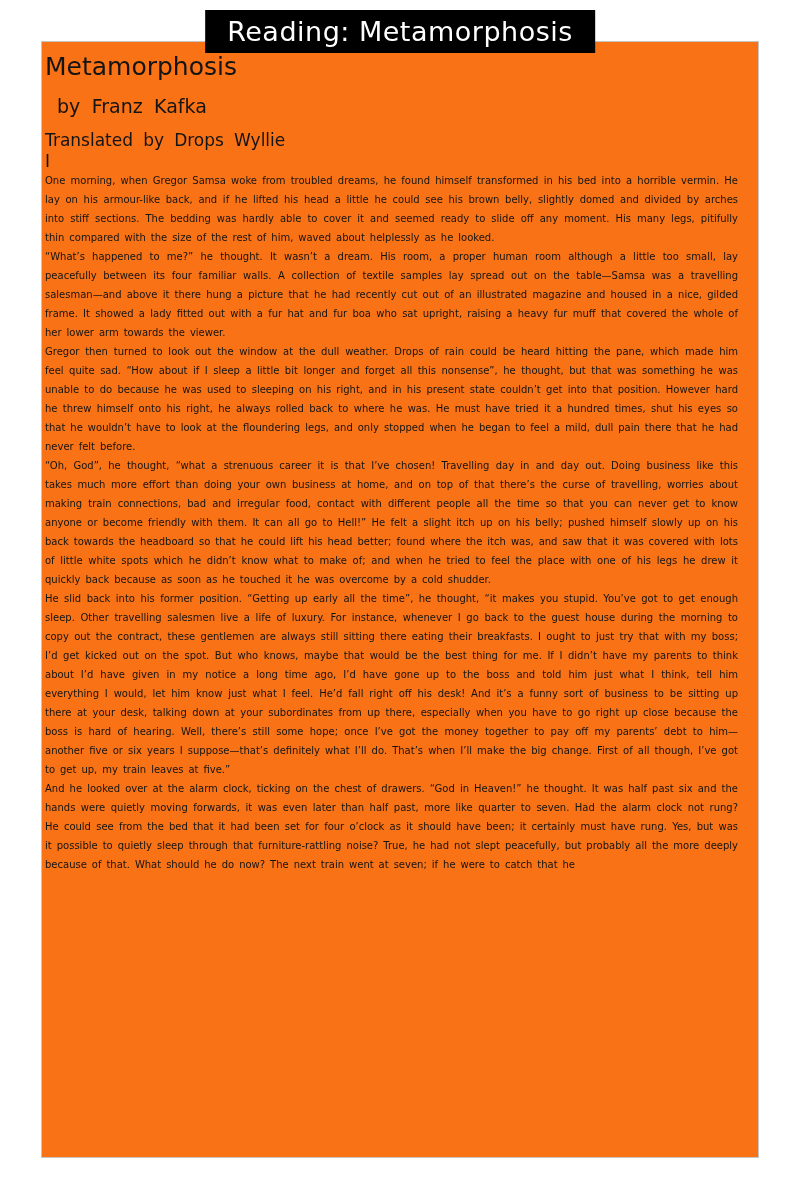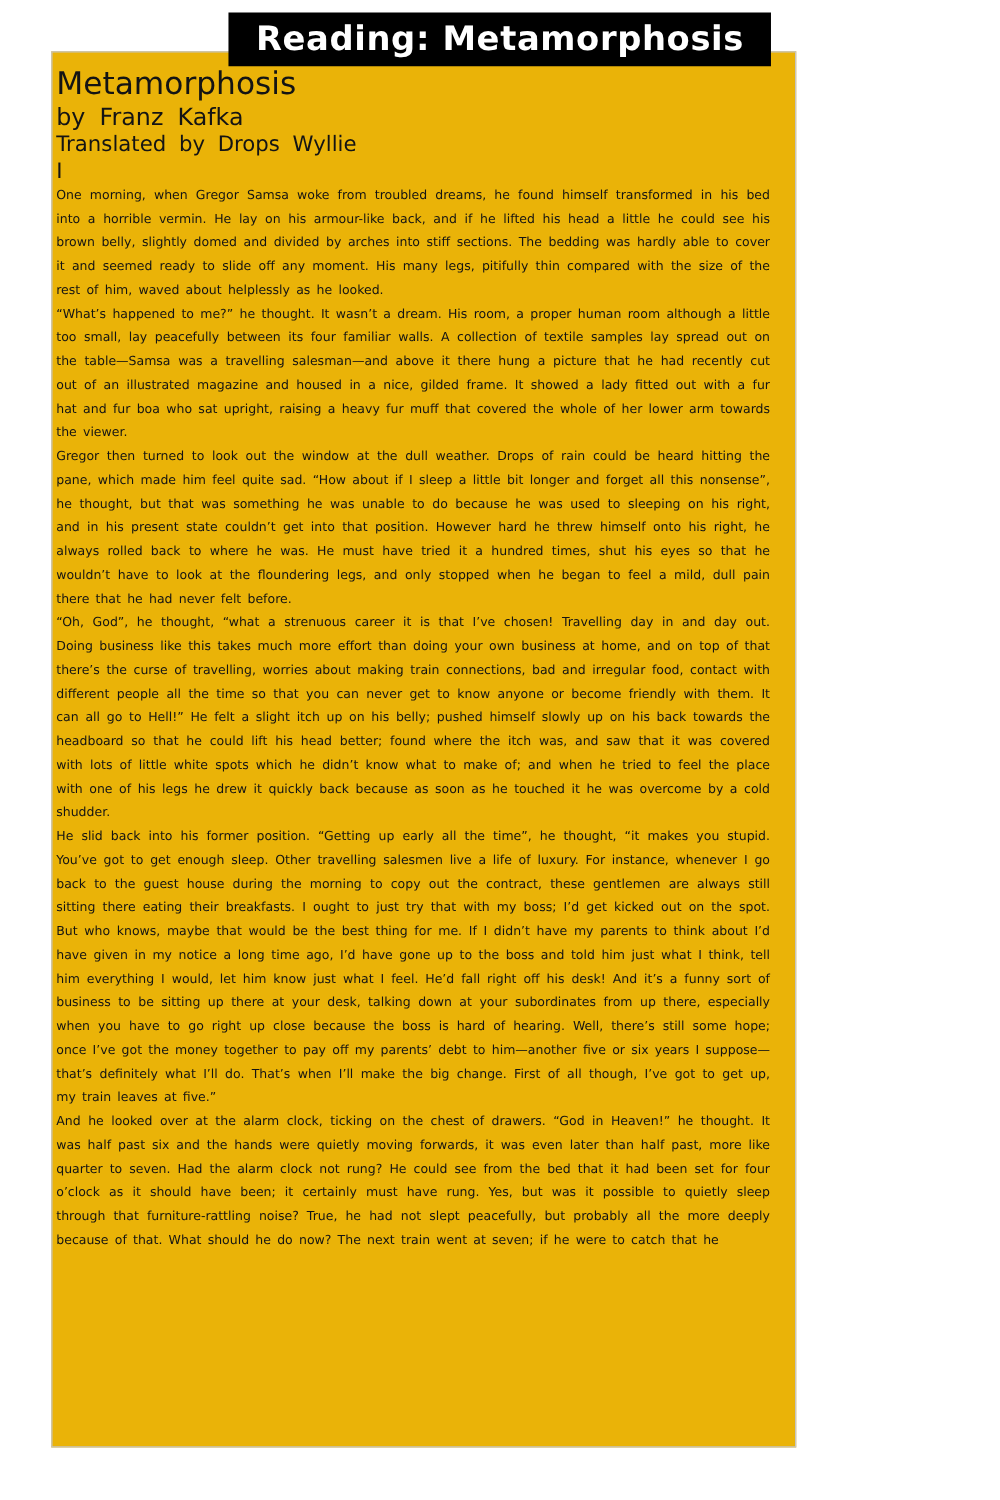--- a/index.html
+++ b/index.html
@@ -15,52 +15,52 @@
     background: #ffffff;
     overflow: hidden;
   }
   .header-bar {
     position: absolute;
     top: 10px;
     left: 50%;
     transform: translateX(-50%);
     background: #000000;
     color: #ffffff;
-    font-weight: bold;
+    font-weight: normal;
     font-size: 27px;
     line-height: 1;
     padding: 8px 22px;
     white-space: nowrap;
     z-index: 2;
     letter-spacing: 0.5px;
   }
   .reading-pane {
     position: absolute;
     top: 41px;
     left: 41px;
-    width: 596px;
+    width: 718px;
     height: 1117px;
     box-sizing: border-box;
     border: 1px solid #c5c5c5;
-    background: #eab308;
+    background: #f97316;
     padding: 10px 20px 0 3px;
     overflow: hidden;
     color: #141414;
   }
   .book-title {
     font-size: 25px;
     font-weight: normal;
     margin: 0;
     line-height: 30px;
     word-spacing: 0.22em;
   }
   .book-author {
     font-size: 19px;
     font-weight: normal;
-    margin: 0;
+    margin: 12px;
     line-height: 24px;
     word-spacing: 0.28em;
   }
   .book-translator {
     font-size: 17px;
     font-weight: normal;
     margin: 0;
     line-height: 21px;
     word-spacing: 0.28em;
   }

